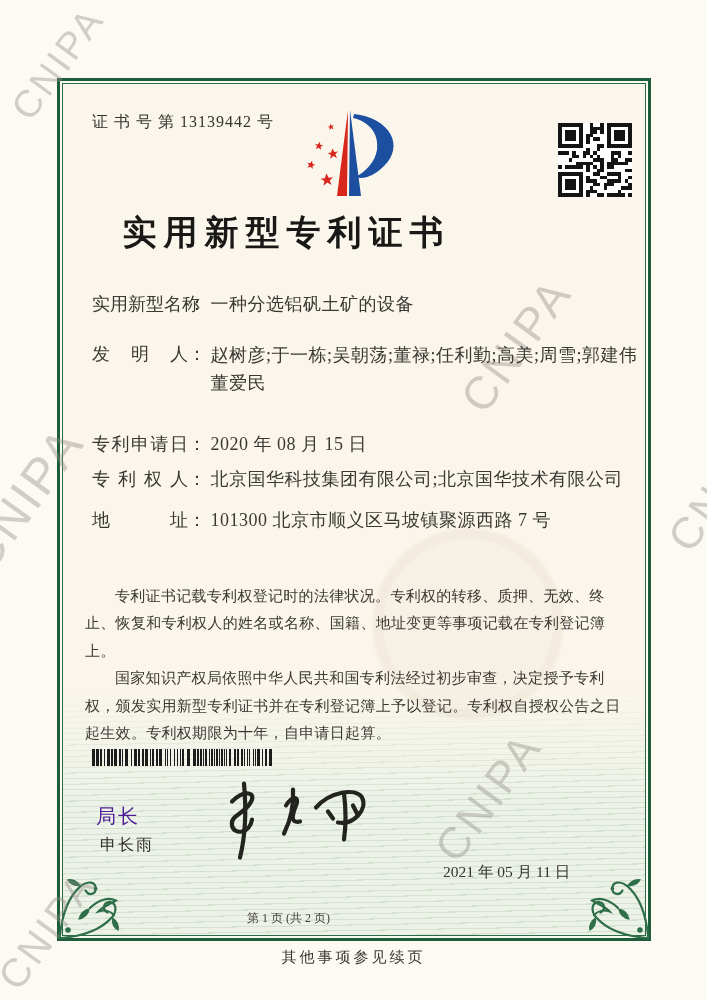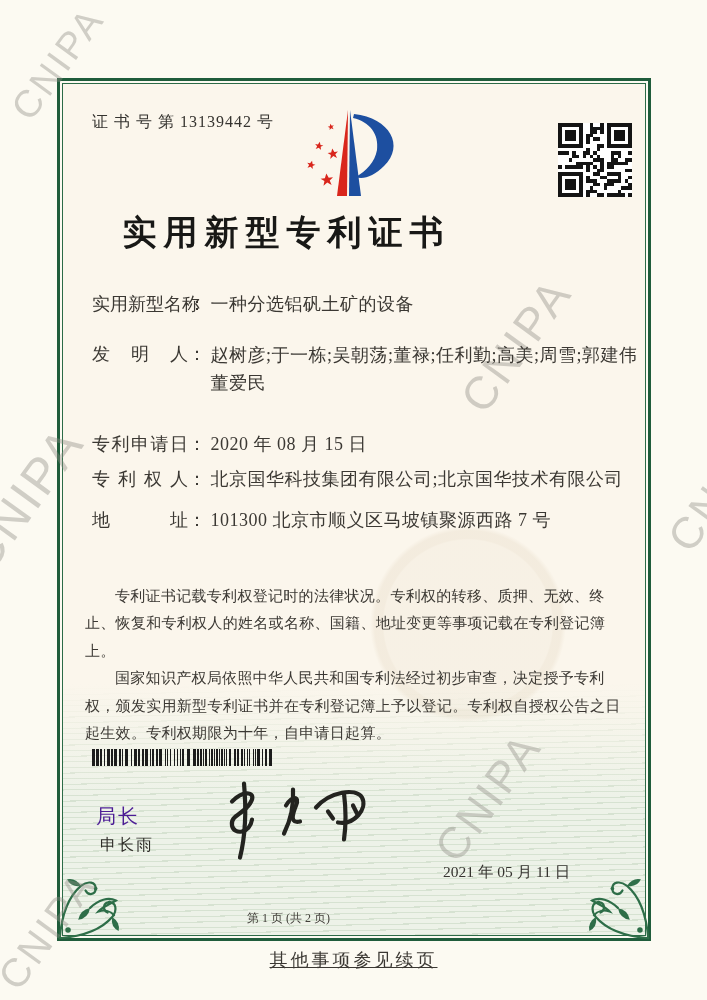--- a/index.html
+++ b/index.html
@@ -49,21 +49,21 @@
   .body-text p{margin:0;text-indent:2em;}
   .barcode{position:absolute;left:92px;top:749px;width:181px;height:17px;line-height:0;}
   .sign-title{position:absolute;left:96px;top:803px;font-size:20px;letter-spacing:2px;
     font-family:Liberation Sans, sans-serif;color:#4c1d95;}
   .sign-name{position:absolute;left:100px;top:835px;font-size:16px;letter-spacing:2px;
     font-family:"Liberation Sans",sans-serif;color:#2e2c28;}
   .signature{position:absolute;left:198px;top:776px;width:190px;height:88px;}
   .issue-date{position:absolute;left:443px;top:862px;font-size:15.5px;}
   .page-info{position:absolute;left:0;top:910px;width:577px;text-align:center;font-size:12px;color:#413e39;}
   .footer-note{position:absolute;left:0;top:948px;width:707px;text-align:center;
-    font-size:18px;letter-spacing:3px;color:#3b3833;text-decoration:underline;}
+    font-size:15px;letter-spacing:3px;color:#3b3833;}
 </style>
 </head>
 <body>
 
 <div class="page">
 
   <svg width="0" height="0" style="position:absolute">
     <defs>
       <path id="st" d="M0,-10L2.939,-3.09L9.511,-3.09L4.045,1.18L6.18,8.09L0,3.82L-6.18,8.09L-4.045,1.18L-9.511,-3.09L-2.939,-3.09Z"></path>
       <g id="flo">

